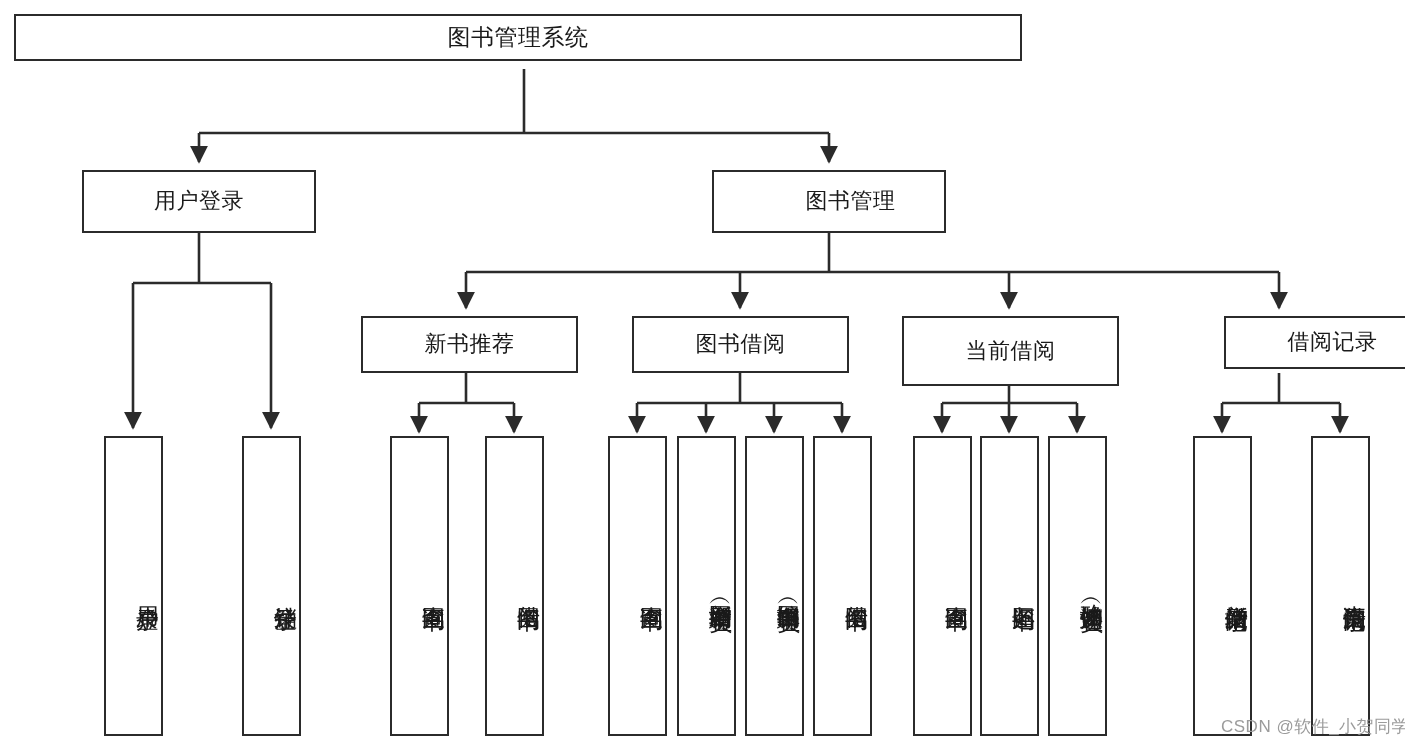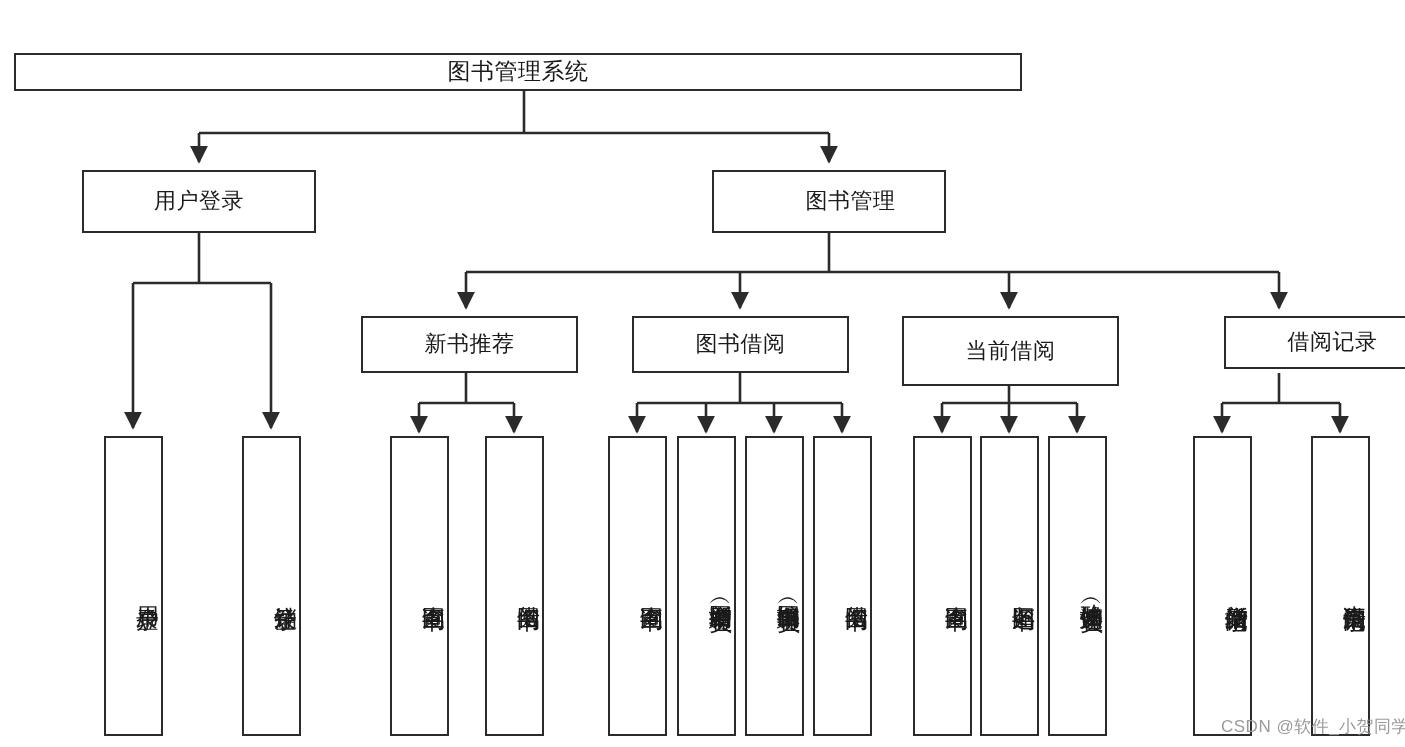--- a/index.html
+++ b/index.html
@@ -111,21 +111,21 @@
       <path d="M 1009 403 L 1009 432" marker-end="url(#arrow)"></path>
       <path d="M 1077 403 L 1077 432" marker-end="url(#arrow)"></path>
 
       <path d="M 1279 373 L 1279 403"></path>
       <path d="M 1222 403 L 1340 403"></path>
       <path d="M 1222 403 L 1222 432" marker-end="url(#arrow)"></path>
       <path d="M 1340 403 L 1340 432" marker-end="url(#arrow)"></path>
     </g>
   </svg>
 
-  <div class="node node-h node-root" style="left:14px; top:14px; width:1008px; height:38px;margin-top:39px;">图书管理系统</div>
+  <div class="node node-h node-root" style="left:14px; top:14px; width:1008px; height:47px;">图书管理系统</div>
 
   <div class="node node-h" style="left:82px; top:170px; width:234px; height:63px;">用户登录</div>
   <div class="node node-h" style="left:712px; top:170px; width:234px; height:63px;padding-left:43px;">图书管理</div>
 
   <div class="node node-h" style="left:632px; top:316px; width:217px; height:57px;">图书借阅</div>
   <div class="node node-h" style="left:361px; top:316px; width:217px; height:57px;">新书推荐</div>
   <div class="node node-h" style="left:902px; top:316px; width:217px; height:70px;">当前借阅</div>
   <div class="node node-h" style="left:1224px; top:316px; width:217px; height:53px;">借阅记录</div>
 
   <div class="node node-v" style="left:104px; top:436px; width:59px; height:300px;">用户登录</div>

